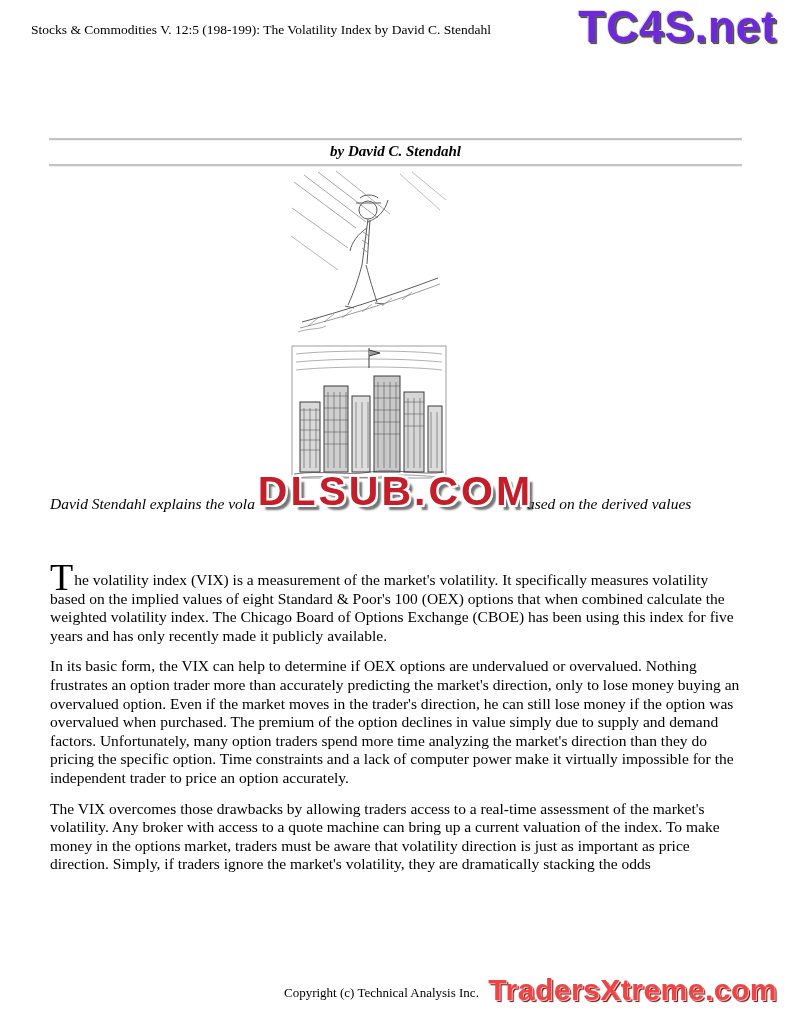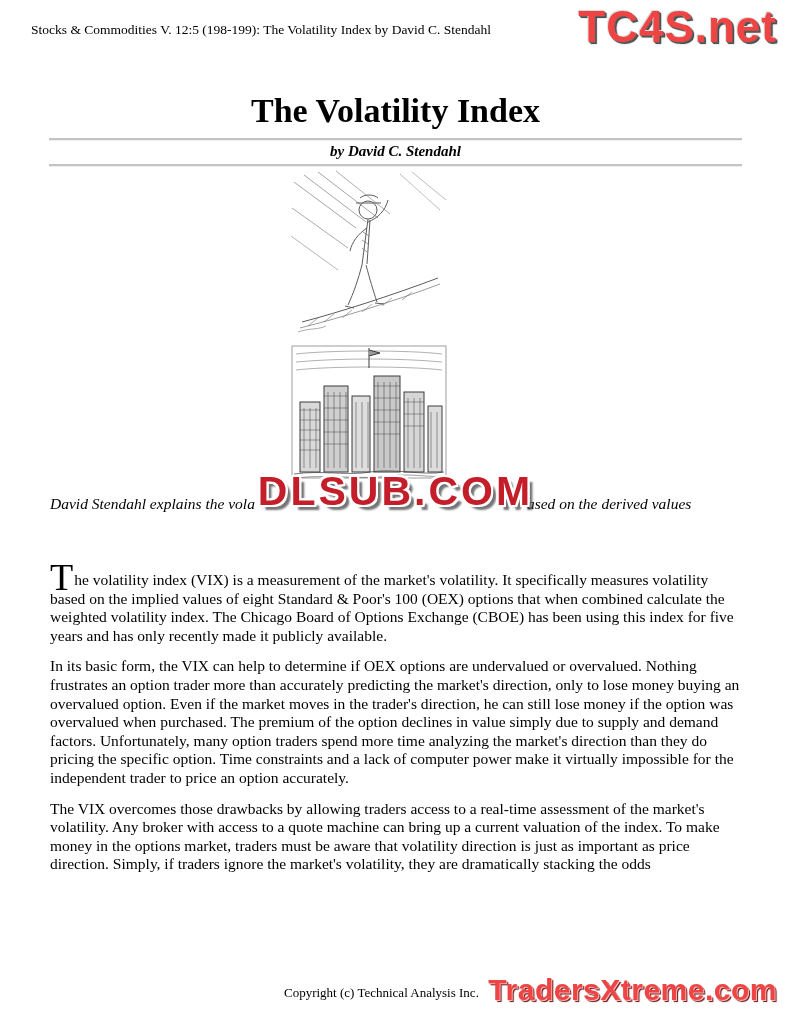--- a/index.html
+++ b/index.html
@@ -8,21 +8,21 @@
     background:#ffffff; overflow:hidden;
     font-family:"Liberation Serif", serif; color:#000;
   }
   .abs { position:absolute; }
 
   
   .citation { top:22px; left:31px; font-size:13.5px; }
   .site-logo {
     top:2px; right:14px;
     font-family:"Liberation Sans", sans-serif; font-weight:bold;
-    font-size:44px; letter-spacing:1px; color:#ef4444;
+    font-size:44px; letter-spacing:1px; color:#6d28d9;
     text-shadow:-1px -1px 0 #dcdcdc, 1px 1px 0 #606060, 2px 2px 1px #3d3d3d;
   }
 
   
   .title { top:92px; left:0; width:100%; text-align:center; font-size:34px; font-weight:bold; }
   .rule { left:49px; right:49px; height:2px; background:#c3c3c3; border-bottom:1px solid #efefef; }
   .rule-1 { top:138px; }
   .rule-2 { top:164px; }
   .byline { top:143px; left:0; width:100%; text-align:center; font-size:15px; font-weight:bold; font-style:italic; }
 
@@ -66,21 +66,20 @@
   }
 </style>
 </head>
 <body>
 
 <div class="page">
 
   <div class="abs citation">Stocks &amp; Commodities V. 12:5 (198-199): The Volatility Index by David C. Stendahl</div>
   <div class="abs site-logo">TC4S.net</div>
 
-  <div class="abs title">The Volatility Index</div>
   <div class="abs rule rule-1"></div>
   <div class="abs byline">by David C. Stendahl</div>
   <div class="abs rule rule-2"></div>
 
   <div class="abs illustration">
     <svg width="158" height="310" viewBox="0 0 158 310" xmlns="http://www.w3.org/2000/svg">
 
       <g stroke="#4a4a4a" stroke-width="1" fill="none" opacity="0.9">
         <line x1="4" y1="12" x2="66" y2="58" opacity="0.55"></line>
         <line x1="14" y1="5" x2="76" y2="52" opacity="0.55"></line>

